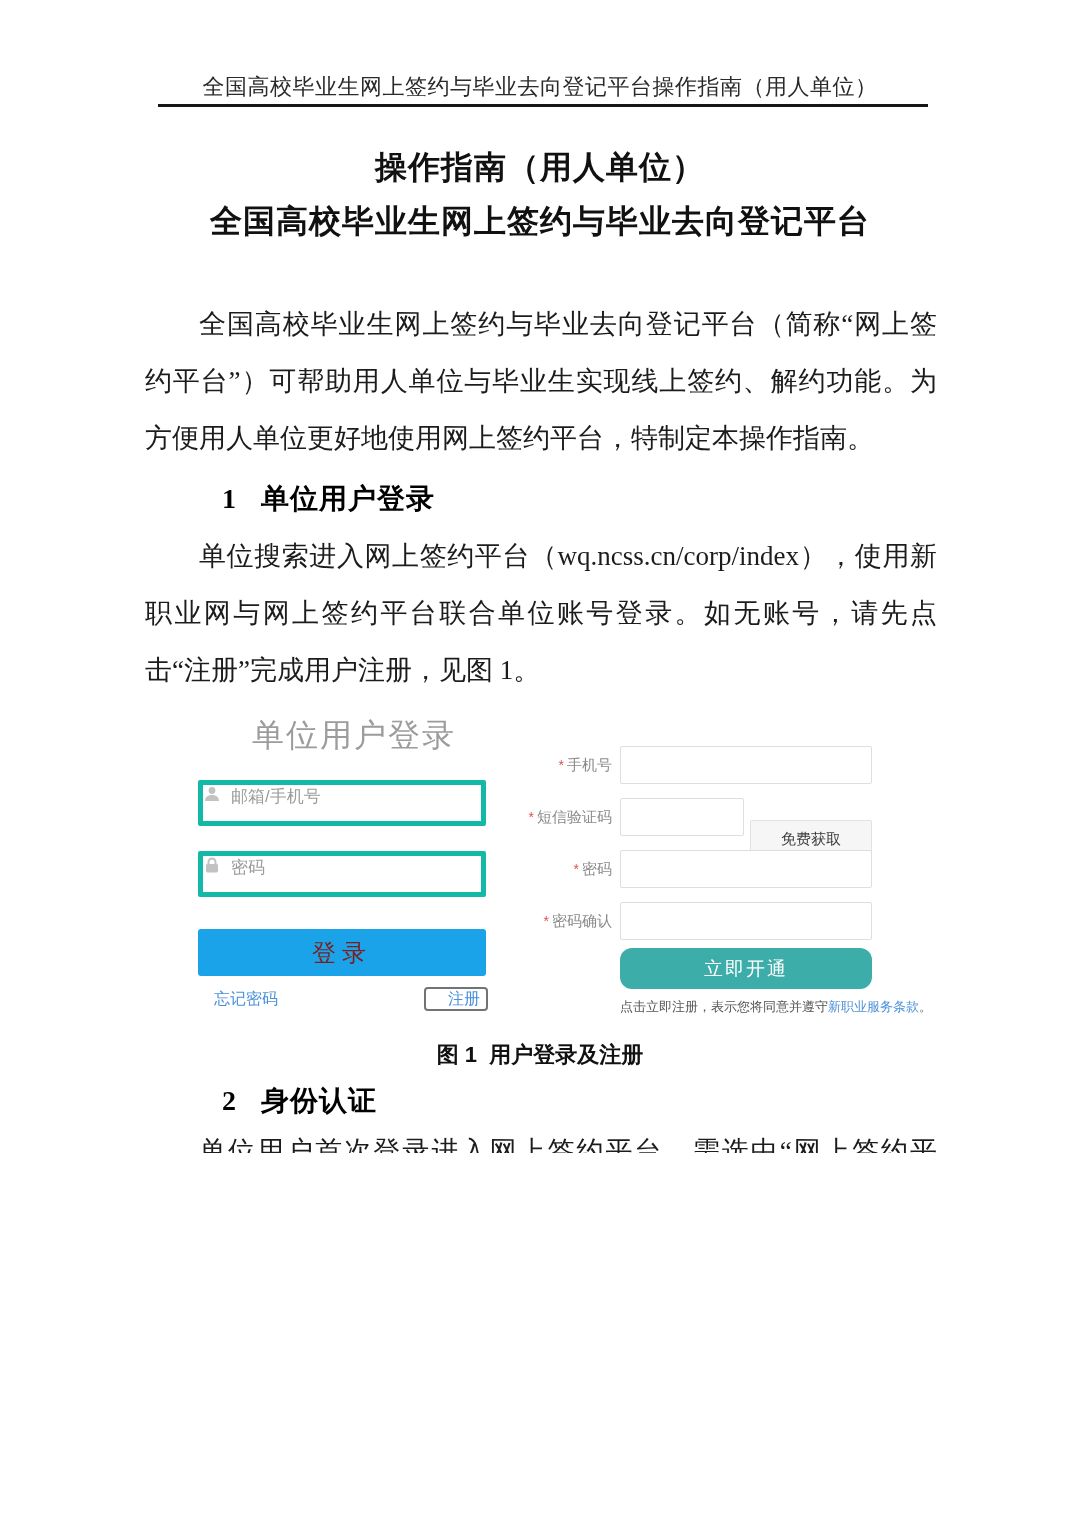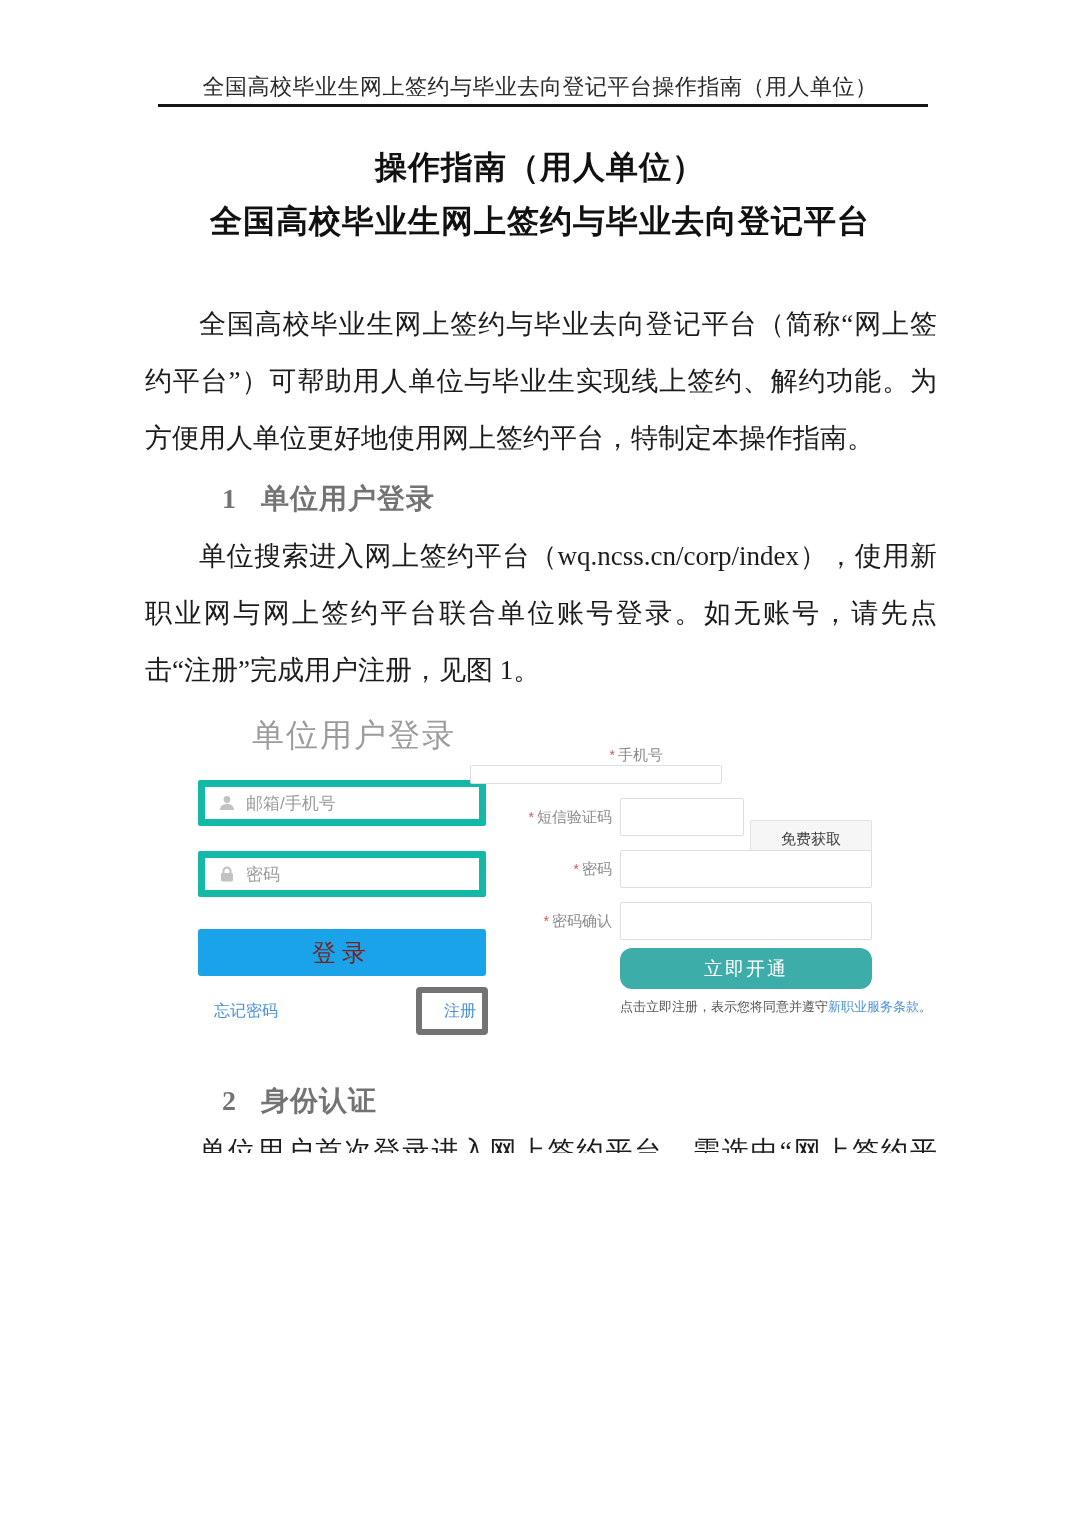--- a/index.html
+++ b/index.html
@@ -23,50 +23,50 @@
   .body-para{
     position:absolute;left:145px;width:792px;margin:0;
     font-size:27px;line-height:57px;text-align:justify;text-indent:2em;color:#1c1c1c;
   }
   .para-intro{top:296px;}
   .para-s1{top:528px;}
   .para-s2{top:1123px;}
   
   .section-heading{
     position:absolute;left:222px;margin:0;font-family:"Liberation Sans","DejaVu Sans",sans-serif;
-    font-size:28px;font-weight:bold;color:#737373;letter-spacing:1px;
+    font-size:28px;font-weight:bold;color:#000000;letter-spacing:1px;
   }
   .heading-s1{top:480px;}
   .heading-s2{top:1082px;}
   .sec-num{margin-right:24px;font-family:"Liberation Serif","DejaVu Serif",serif;}
   
   .figure{position:absolute;top:700px;left:170px;width:740px;height:335px;background:#fff;
     font-family:"Liberation Sans","DejaVu Sans",sans-serif;}
   .fig-login-title{position:absolute;left:82px;top:14px;font-size:32px;color:#9c9c9c;letter-spacing:2px;}
   .fig-input{
     position:absolute;left:28px;width:288px;height:46px;box-sizing:border-box;
-    border:7px solid #14b8a6;border-radius:2px;background:#fff;
-    display:flex;align-items:center;padding-left:13px;gap:10px;
+    border:5px solid #14b8a6;border-radius:2px;background:#fff;
+    display:flex;gap:10px;
   }
   .fig-input.acc{top:80px;}
   .fig-input.pwd{top:151px;}
   .ph-text{font-size:17px;color:#9b9b9b;}
   .fig-icon{width:18px;height:18px;flex:0 0 auto;display:block;}
   .fig-login-btn{
     position:absolute;left:28px;top:229px;width:288px;height:47px;border-radius:3px;
     background:#1aa3e8;color:#7f1d1d;font-size:24px;letter-spacing:6px;
     display:flex;align-items:center;justify-content:center;cursor:pointer;
   }
   .fig-links{position:absolute;left:28px;top:287px;width:290px;display:flex;
     justify-content:space-between;align-items:center;font-size:16px;}
   .fig-link{color:#4a90d9;cursor:pointer;margin-left:16px;}
-  .register-highlight{border:6px solid #737373;border-radius:4px;padding:8px 6px;line-height:20px;}
+  .register-highlight{border:2px solid #737373;border-radius:4px;padding:0 6px;line-height:20px;}
   
   .reg-row{position:absolute;left:300px;height:38px;display:flex;align-items:center;}
-  .row-phone{top:46px;flex-direction:column;}
+  .row-phone{top:46px;}
   .row-sms{top:98px;}
   .row-pass{top:150px;}
   .row-confirm{top:202px;}
   .reg-label{width:150px;box-sizing:border-box;text-align:right;padding-right:8px;
     font-size:15px;color:#8a8a8a;white-space:nowrap;}
   .req{color:#d9534f;margin-right:3px;font-size:14px;}
   .reg-input{box-sizing:border-box;border:1px solid #dedede;border-radius:2px;background:#fff;height:38px;}
   .reg-input.wide{width:252px;}
   .reg-input.sms{width:124px;}
   .sms-btn{
@@ -168,20 +168,21 @@
       </div>
 
       <div class="reg-submit">立即开通</div>
 
       <div class="reg-agree">
         <span>点击立即注册，表示您将同意并遵守</span><span class="agree-link">新职业服务条款</span><span>。</span>
       </div>
     </div>
   </div>
 
+  <div class="fig-caption">图 1  用户登录及注册</div>
 
   <h2 class="section-heading heading-s2">
     <span class="sec-num">2</span><span>身份认证</span>
   </h2>
 
   <p class="body-para para-s2">单位用户首次登录进入网上签约平台，需选中“网上签约平台”后点击“下一步：身份认证”，正确填写个人及单位信息，见图 2、图 3。</p>
 
   <div class="page-number">1</div>
 
 </div>

